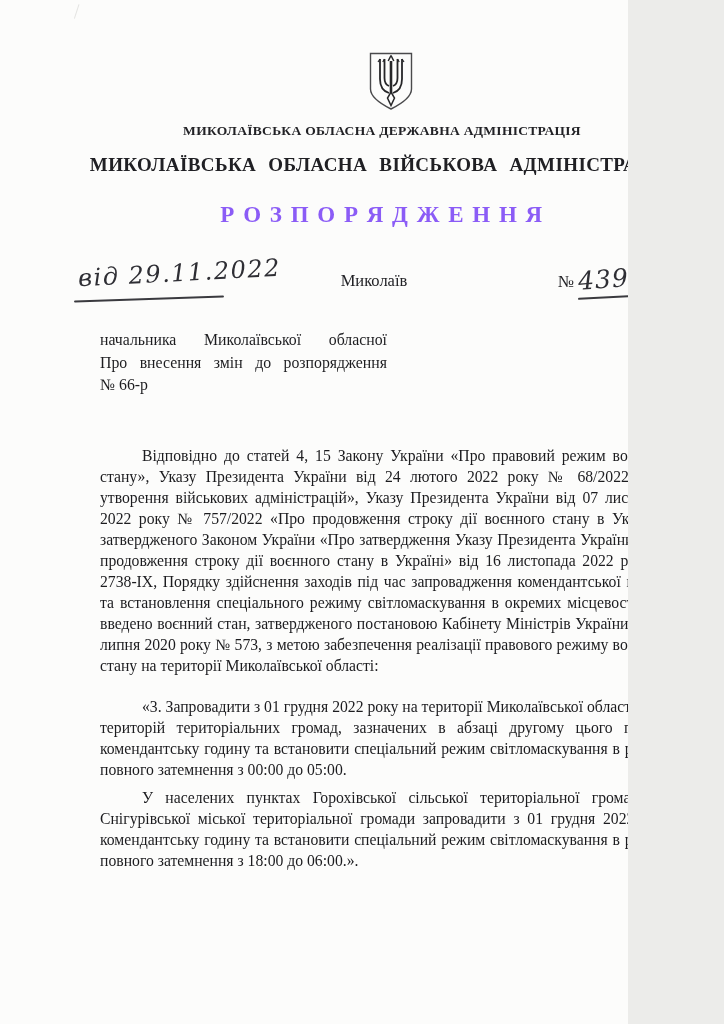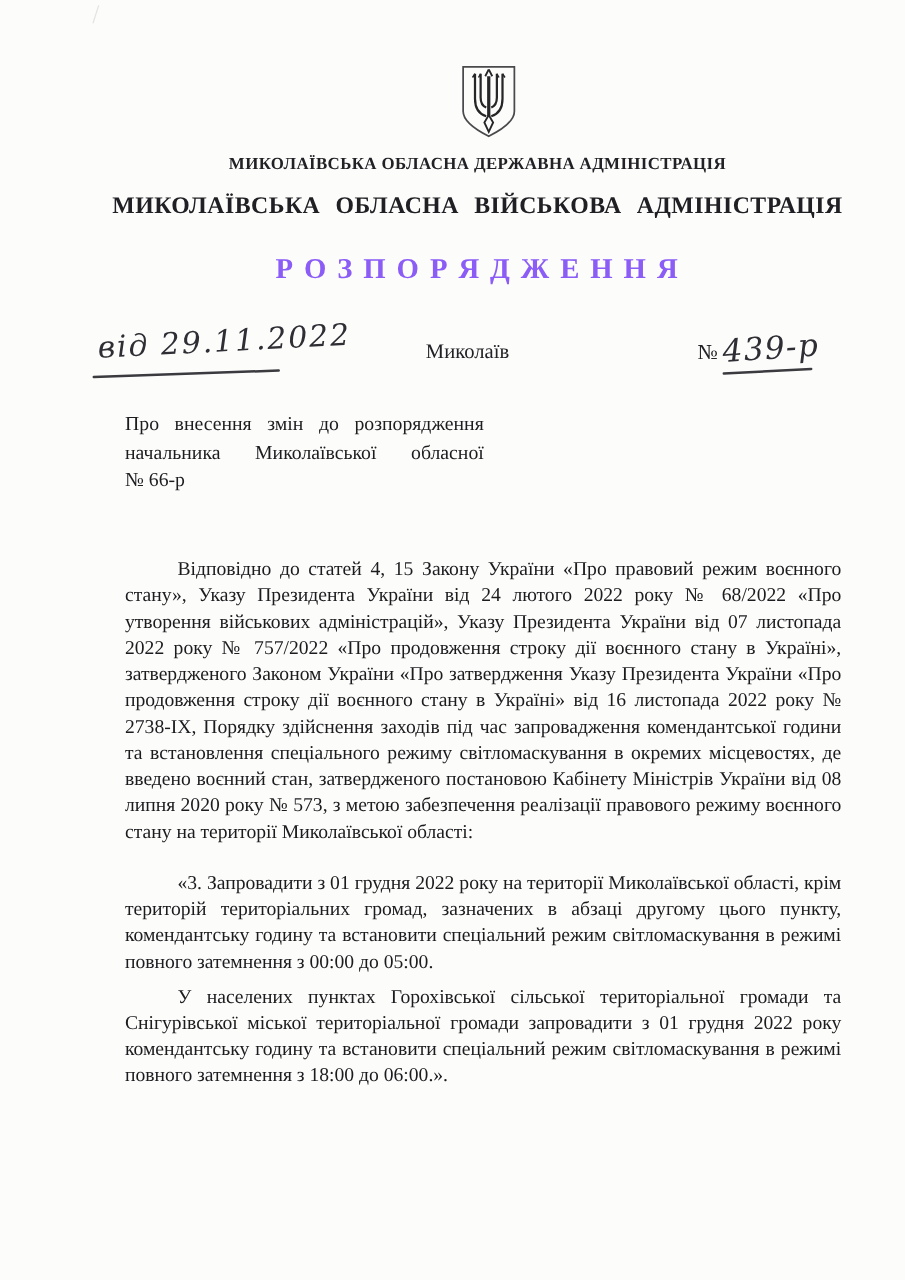--- a/index.html
+++ b/index.html
@@ -1,19 +1,19 @@
 <!DOCTYPE html>
 <html><head>
 <meta charset="utf-8">
 <style>
   * { margin:0; padding:0; box-sizing:border-box; }
   html,body { width:724px; height:1024px; }
   body { background:#ececea; }
   .page {
-    position:relative; width:724px; height:1024px;
+    position:relative; width:628px; height:1024px;
     background:#fcfcfb;
     font-family:"Liberation Serif", serif;
     color:#1d1d20;
     overflow:hidden;
     padding-left:34px;
   }
   .artifact {
     position:absolute; left:76px; top:5px; width:8px; height:15px;
     border-left:1.5px solid #d9d9d7; transform:rotate(18deg); opacity:.7;
   }
@@ -104,22 +104,22 @@
     <div class="hw hw-date">від 29.11.2022</div>
     <div class="date-underline"></div>
     <div class="city">Миколаїв</div>
     <div class="num-block">
       <span class="num-sign">№</span><span class="hw hw-number">439-р</span>
     </div>
     <div class="num-underline"></div>
   </div>
 
   <div class="subject">
+    <div class="sline just">начальника Миколаївської обласної</div>
     <div class="sline just">Про внесення змін до розпорядження</div>
-    <div class="sline just">начальника Миколаївської обласної</div>
     <div class="sline">№ 66-р</div>
   </div>
 
   <div class="bodytext">
     <p class="para p1">Відповідно до статей 4, 15 Закону України «Про правовий режим воєнного стану», Указу Президента України від 24 лютого 2022 року № 68/2022 «Про утворення військових адміністрацій», Указу Президента України від 07 листопада 2022 року № 757/2022 «Про продовження строку дії воєнного стану в Україні», затвердженого Законом України «Про затвердження Указу Президента України «Про продовження строку дії воєнного стану в Україні» від 16 листопада 2022 року № 2738-IX, Порядку здійснення заходів під час запровадження комендантської години та встановлення спеціального режиму світломаскування в окремих місцевостях, де введено воєнний стан, затвердженого постановою Кабінету Міністрів України від 08 липня 2020 року № 573, з метою забезпечення реалізації правового режиму воєнного стану на території Миколаївської області:</p>
     <p class="para p3">«3. Запровадити з 01 грудня 2022 року на території Миколаївської області, крім територій територіальних громад, зазначених в абзаці другому цього пункту, комендантську годину та встановити спеціальний режим світломаскування в режимі повного затемнення з 00:00 до 05:00.</p>
     <p class="para p4">У населених пунктах Горохівської сільської територіальної громади та Снігурівської міської територіальної громади запровадити з 01 грудня 2022 року комендантську годину та встановити спеціальний режим світломаскування в режимі повного затемнення з 18:00 до 06:00.».</p>
   </div>
 
 </div>

